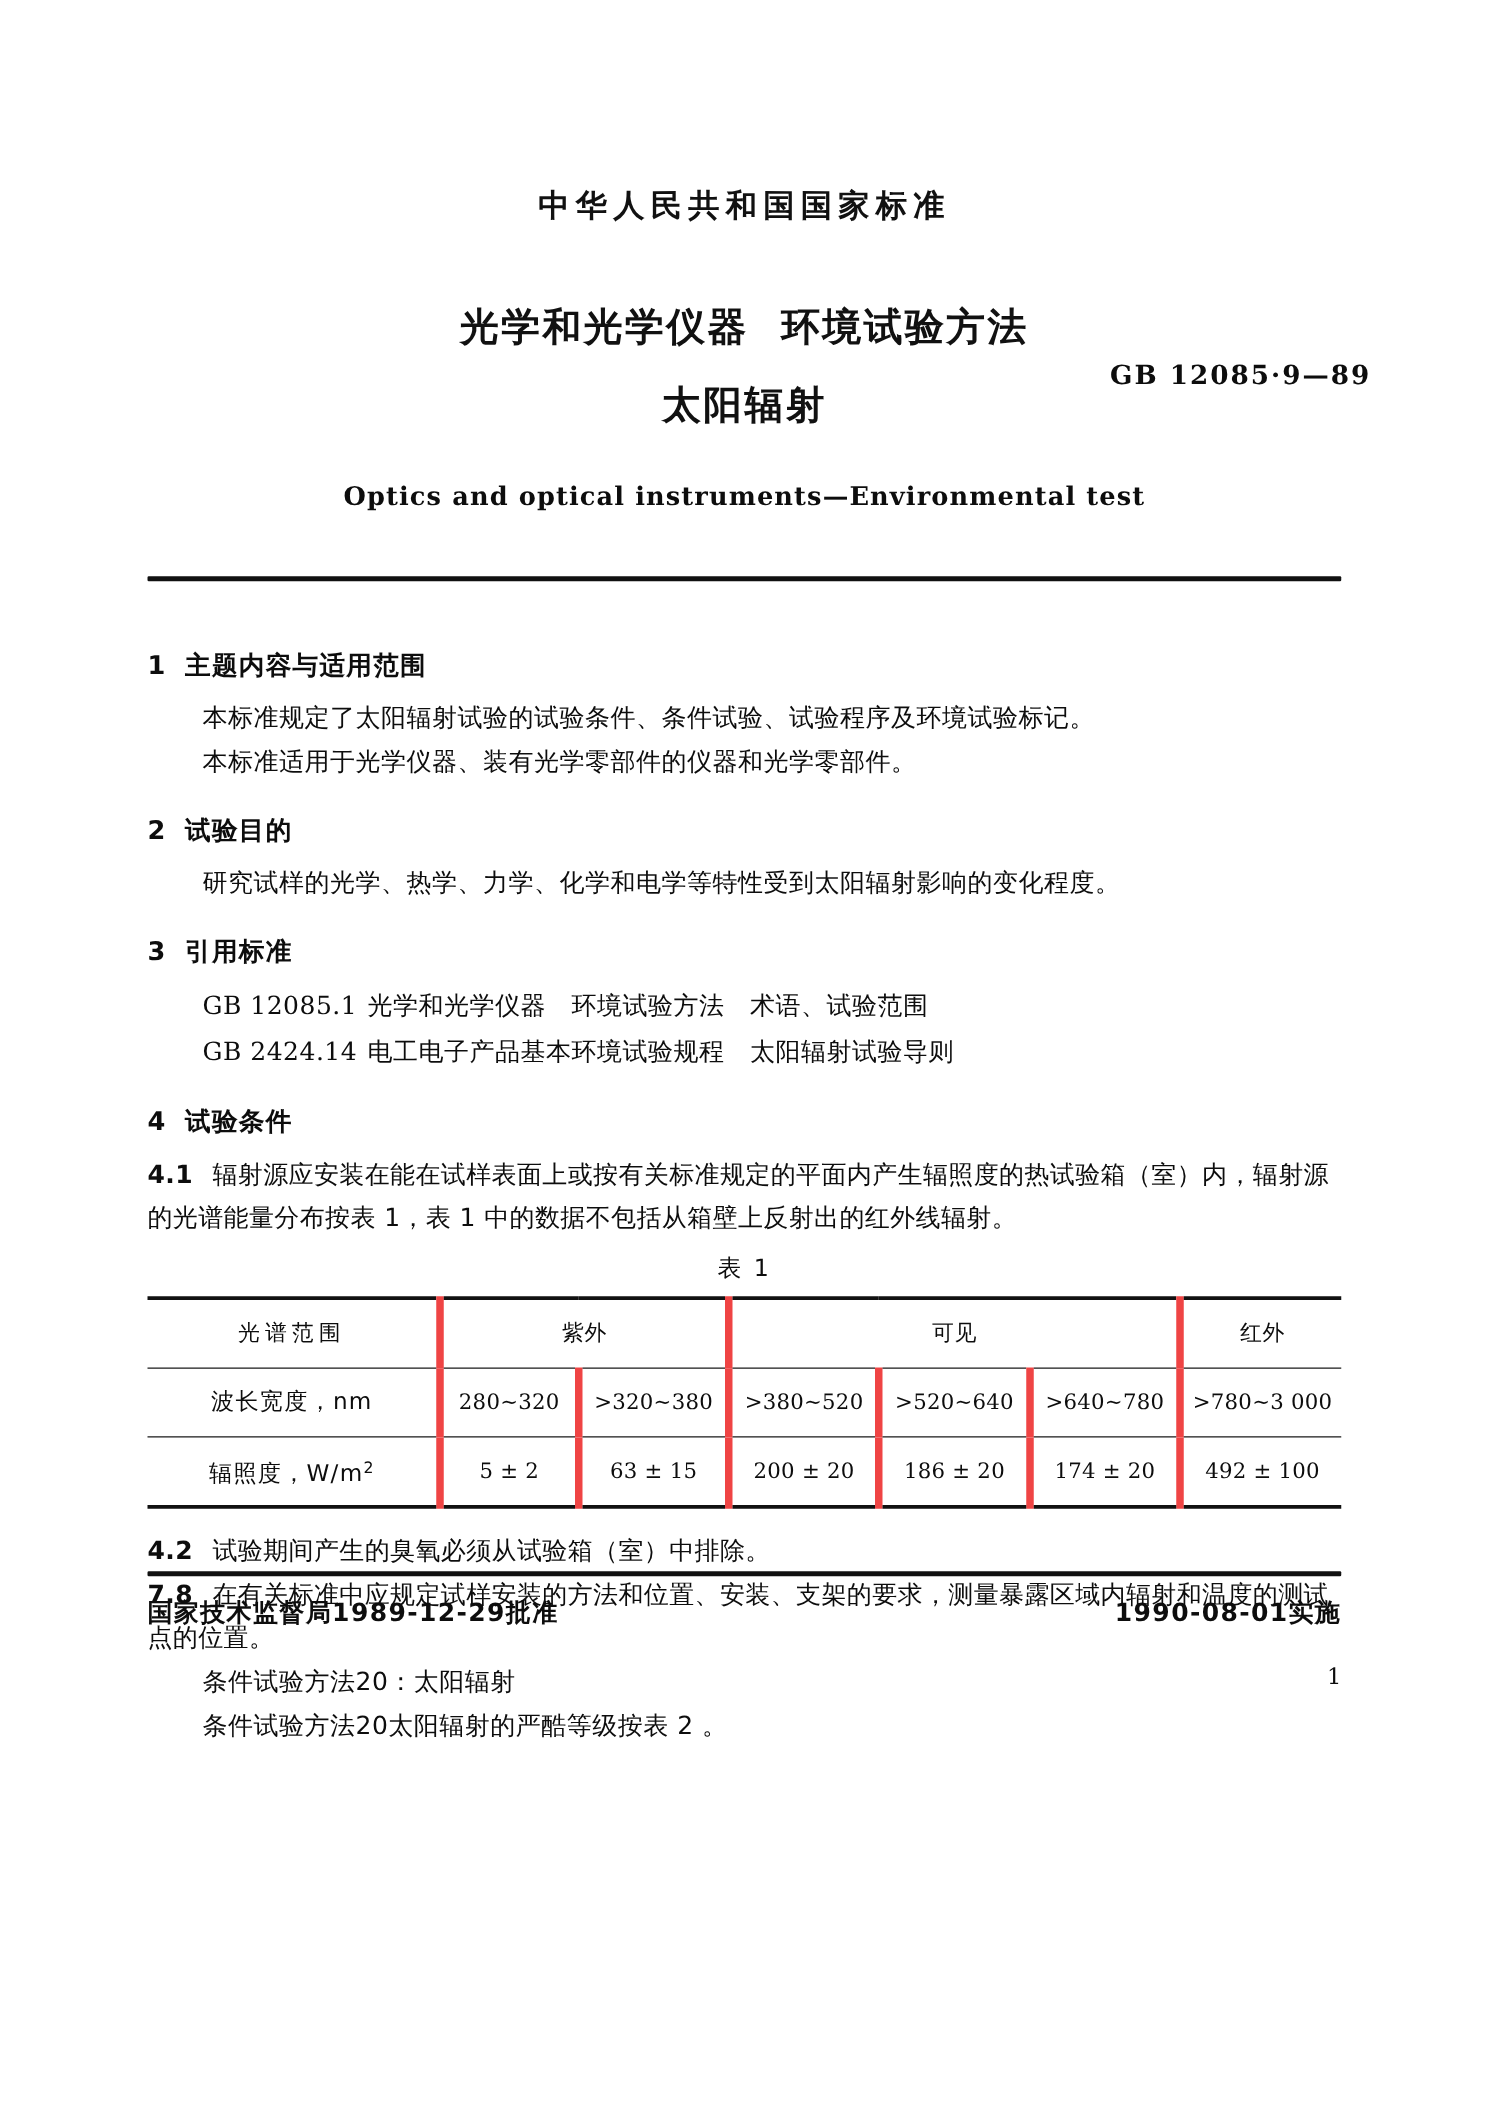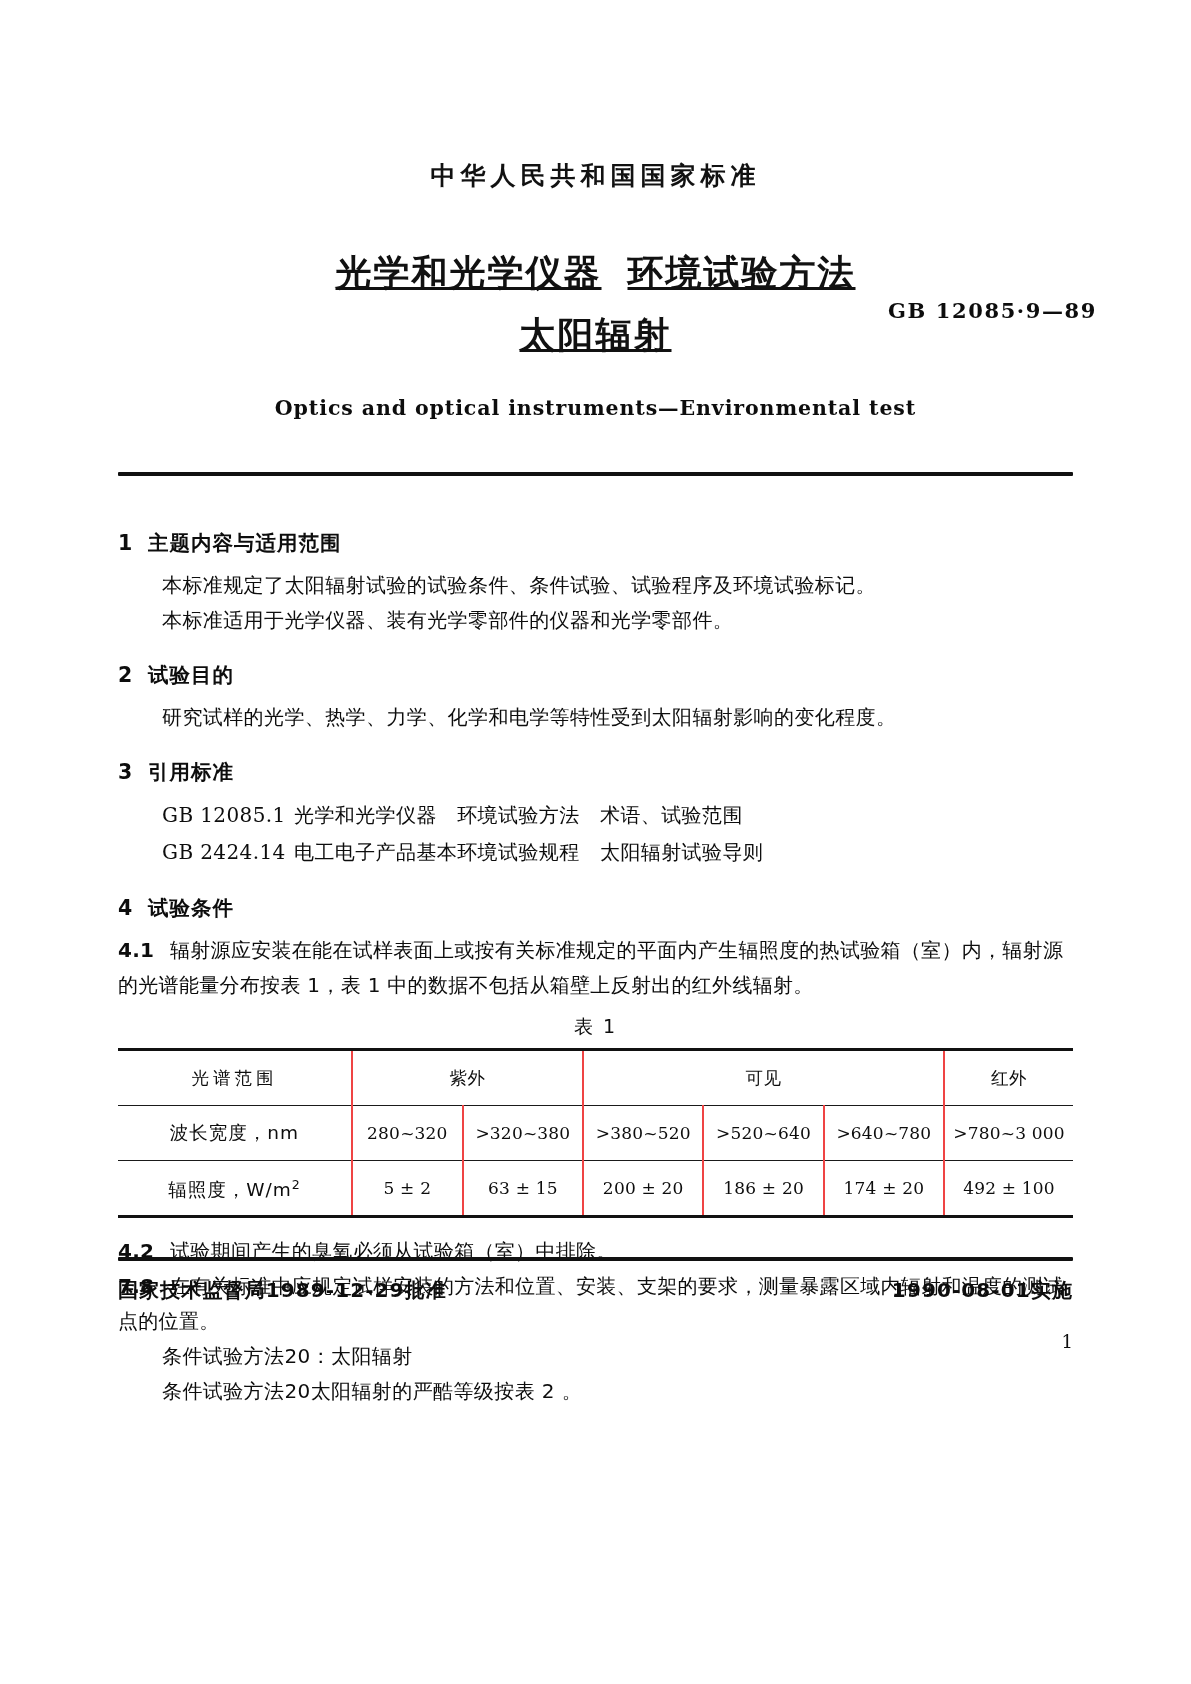--- a/index.html
+++ b/index.html
@@ -14,21 +14,21 @@
     font-family: "Liberation Serif", "DejaVu Serif", serif;
     color: #0d0d0d;
     overflow: hidden;
   }
   .page {
     position: absolute;
     left: 0; top: 0;
     width: 1191px;
     height: 1500px;
     box-sizing: border-box;
-    padding: 11px 118px;
+    padding: 0 118px;
   }
 
   
   .masthead {
     text-align: center;
     padding-top: 148px;
   }
   .national-line {
     font-family: "DejaVu Sans", "Liberation Sans", sans-serif;
     font-size: 25px;
@@ -36,27 +36,26 @@
     letter-spacing: 5px;
     color: #111;
   }
   .title-zone {
     position: relative;
     margin-top: 50px;
     height: 126px;
   }
   .main-title {
     font-family: "DejaVu Sans", "Liberation Sans", sans-serif;
-    font-size: 36px;
+    font-size: 31px;
     font-weight: 700;
     letter-spacing: 2px;
     line-height: 62px;
     text-align: center;
     color: #111;
-    text-decoration: underline;
   }
   .main-title .gap { display: inline-block; width: 26px; }
   .std-number {
     position: absolute;
     right: -24px;
     top: 56px;
     font-family: "DejaVu Serif", serif;
     font-size: 21px;
     font-weight: 700;
     letter-spacing: 1.6px;
@@ -139,21 +138,21 @@
     margin: 6px 0 5px 0;
     letter-spacing: 2px;
   }
   table.spec {
     width: 100%;
     border-collapse: collapse;
     table-layout: fixed;
     font-size: 17.5px;
   }
   table.spec td {
-    border-left: 2px solid #ef4444;
+    border-left: 6px solid #ef4444;
     border-right: 1px solid #1a1a1a;
     text-align: center;
     vertical-align: middle;
     height: 52px;
     font-family: "DejaVu Sans", "Liberation Sans", sans-serif;
     letter-spacing: 0.5px;
   }
   table.spec tr.hdr td { border-top: 3px solid #111; }
   table.spec tr.hdr td,
   table.spec tr.row-wl td { border-bottom: 1px solid #1a1a1a; }

